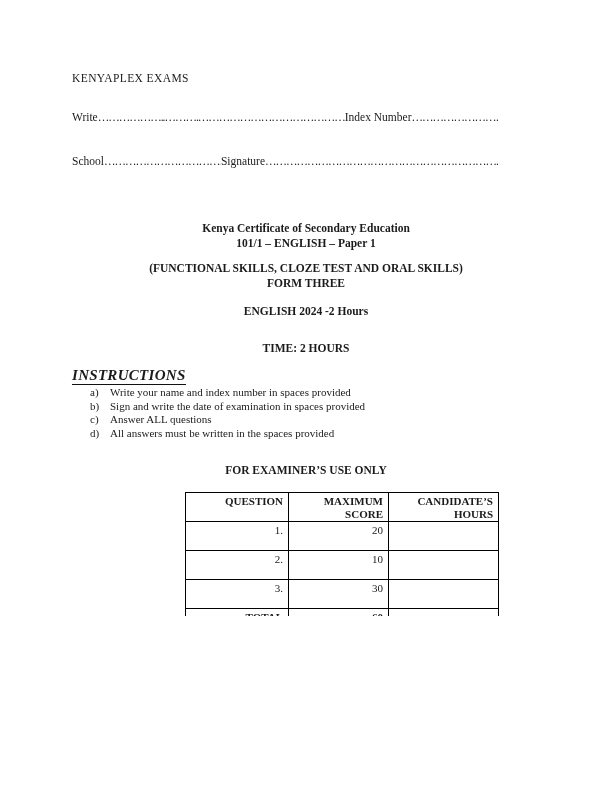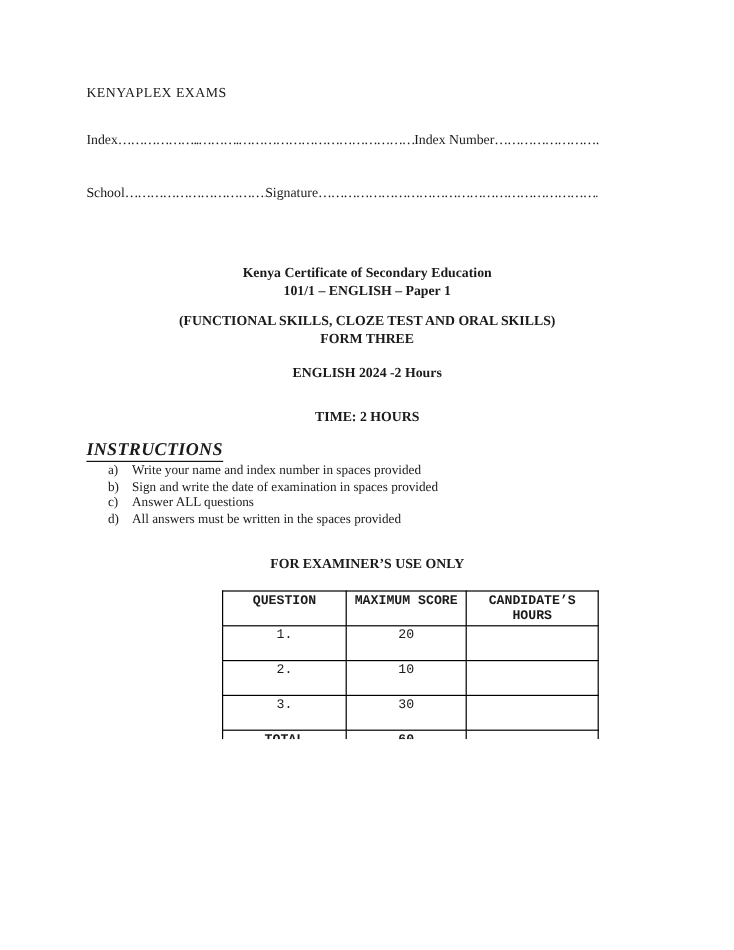--- a/index.html
+++ b/index.html
@@ -62,26 +62,25 @@
   .extable {
     border-collapse: collapse;
     table-layout: fixed;
     margin: 16px 0 0 113px;
   }
   .extable col.c1 { width: 103px; }
   .extable col.c2 { width: 100px; }
   .extable col.c3 { width: 110px; }
   .extable th, .extable td {
     border: 1px solid #000000;
-    text-align: center;
+    text-align: right;
     vertical-align: top;
     padding: 2px 5px 0 5px;
     font-size: 11px;
     line-height: 13px;
-    font-family: Liberation Mono, monospace;
   }
   .extable th { font-weight: bold; height: 26px; }
   .extable td { height: 26px; font-weight: normal; }
   .extable tr.total-row td { height: 39px; font-weight: bold; }
 
   .footer {
     position: absolute;
     left: 72px;
     right: 72px;
     top: 727px;
@@ -96,21 +95,21 @@
 </style>
 </head>
 <body>
 
 <div class="page">
   <div class="content">
 
     <p class="board">KENYAPLEX EXAMS</p>
 
     <div class="dotline name-line">
-      <span>Index</span><span class="dots dots-name">………………..……….………………………………………………</span><span>Index Number</span><span class="dots dots-index">………………………</span>
+      <span>Write</span><span class="dots dots-name">………………..……….………………………………………………</span><span>Index Number</span><span class="dots dots-index">………………………</span>
     </div>
 
     <div class="dotline school-line">
       <span>School</span><span class="dots dots-school">………………………………………</span><span>Signature</span><span class="dots dots-signature">…………………………………………………………..</span>
     </div>
 
     <div class="title-block">
       <div>Kenya Certificate of Secondary Education</div>
       <div>101/1 – ENGLISH – Paper 1</div>
       <div class="sp10"></div>

